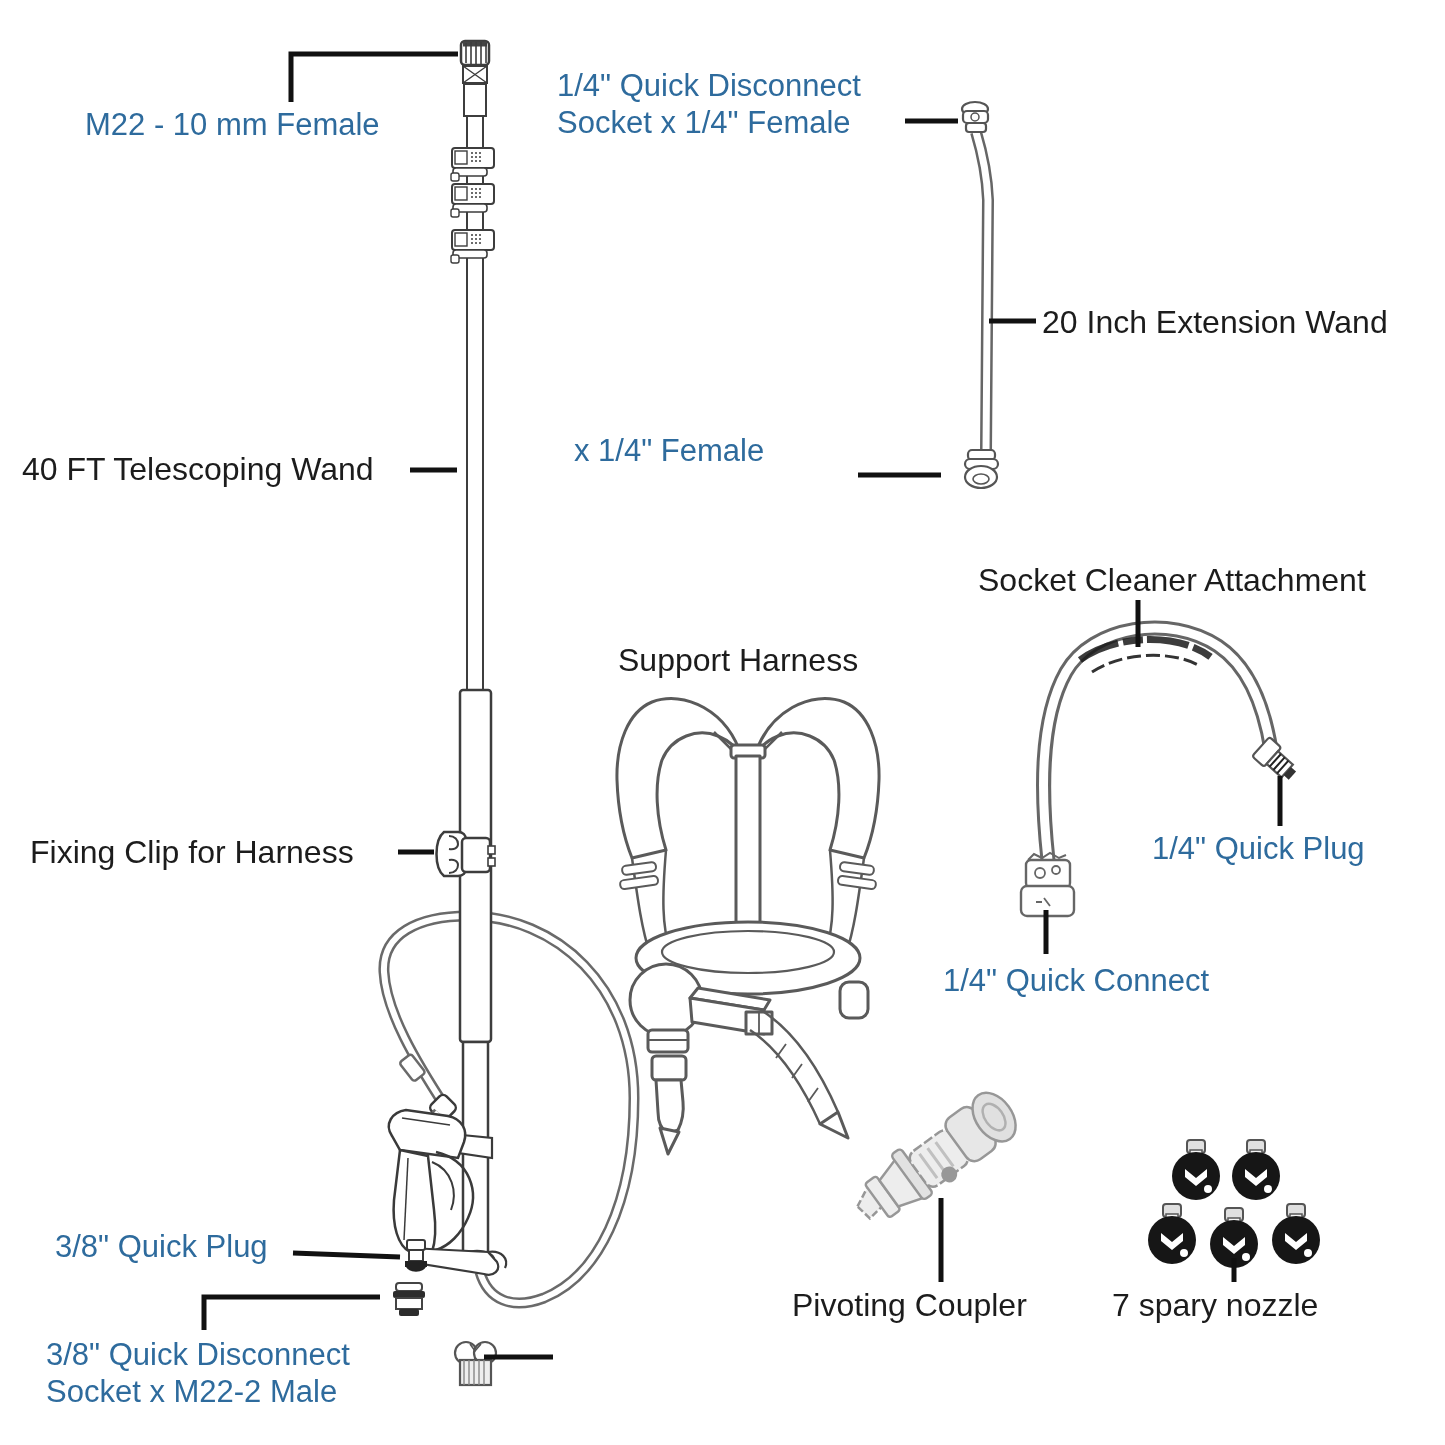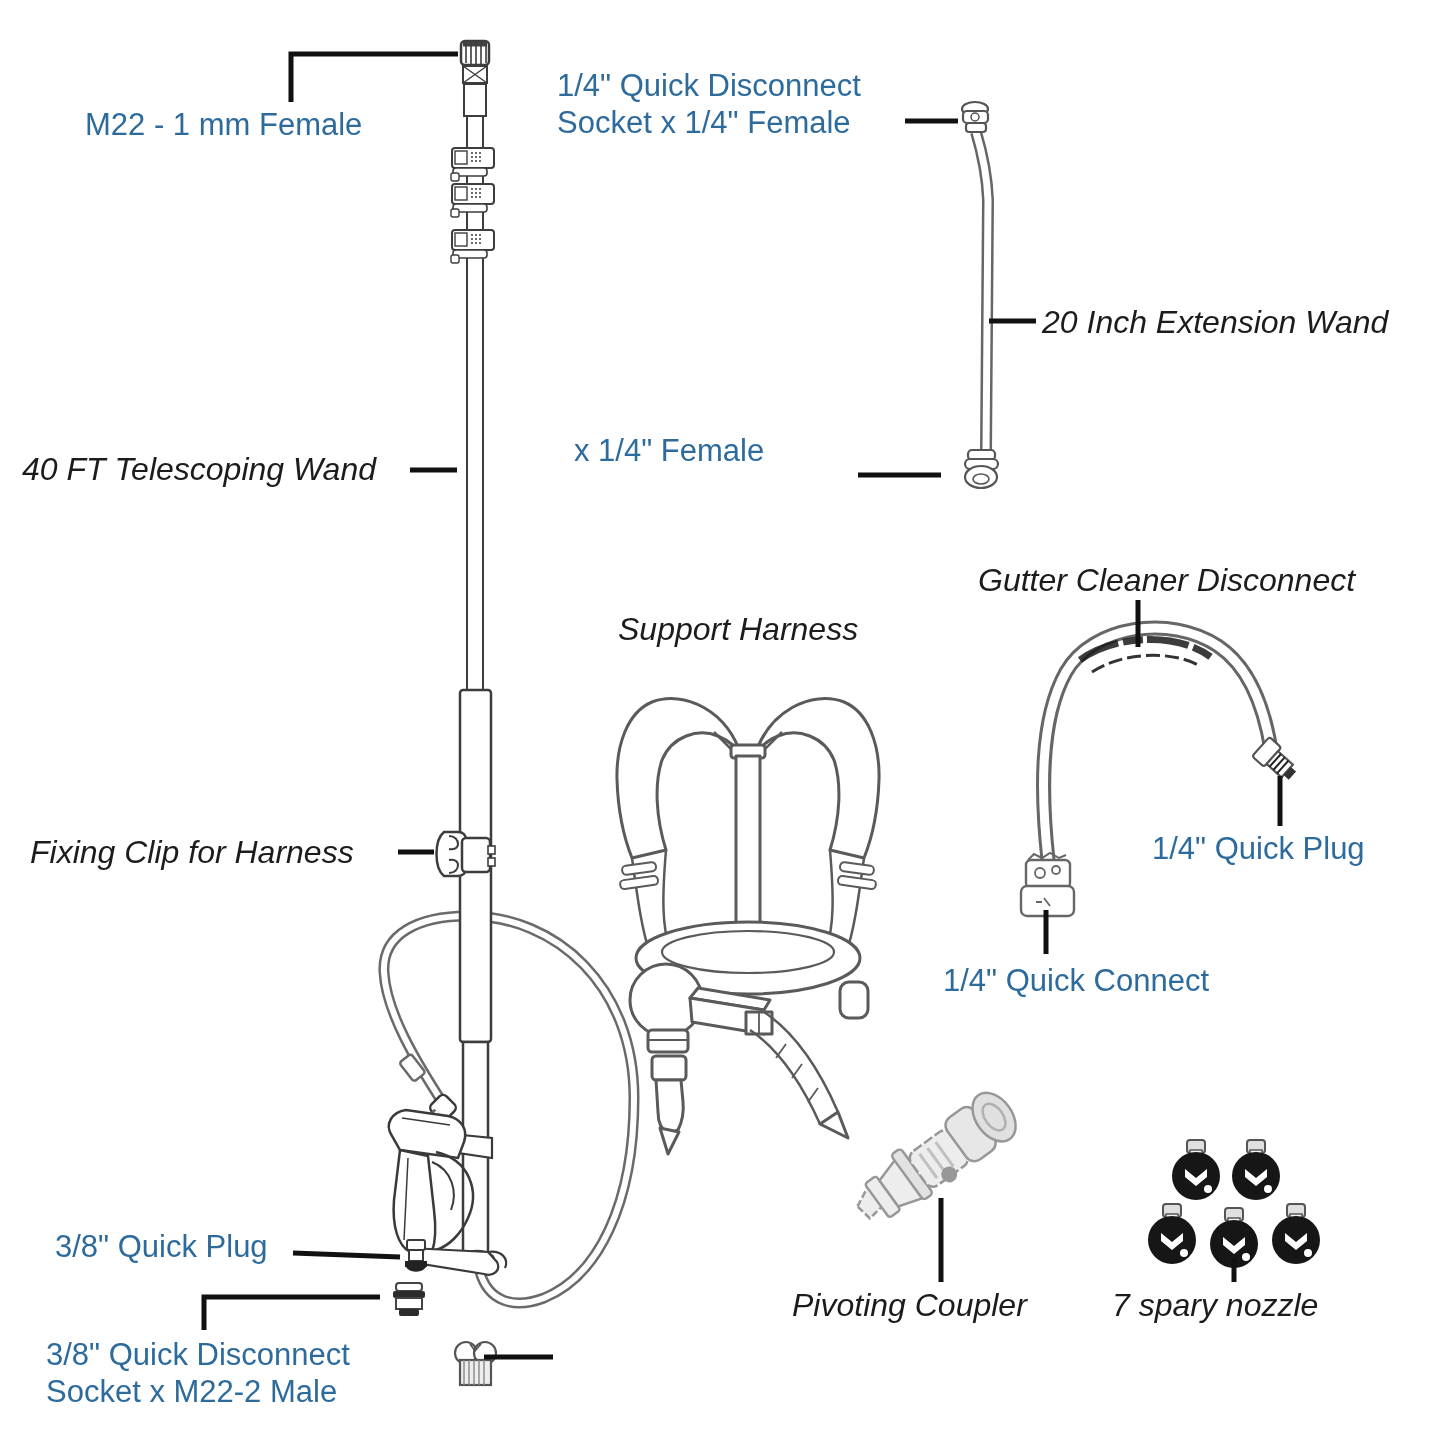--- a/index.html
+++ b/index.html
@@ -1,21 +1,21 @@
 <!DOCTYPE html>
 <html><head>
 <meta charset="utf-8">
 <style>
   html,body{margin:0;padding:0;background:#ffffff;}
   .stage{position:relative;width:1445px;height:1445px;background:#ffffff;overflow:hidden;
          font-family:"Liberation Sans",sans-serif;}
   .stage svg{position:absolute;left:0;top:0;}
   .label{position:absolute;white-space:nowrap;}
   .label.blue{color:#2e6b9d;font-size:31px;line-height:37px;}
-  .label.black{color:#1c1c1c;font-size:32px;line-height:38px;font-style:italic;}
+  .label.black{color:#1c1c1c;font-size:32px;line-height:38px;}
 </style>
 </head>
 <body>
 
 <div class="stage">
 
 <svg width="1445" height="1445" viewBox="0 0 1445 1445">
 
   <g>
     <path d="M 446,1108 C 416,1062 386,1012 384,972 C 382,934 418,916 468,916 C 556,916 634,986 634,1098 C 634,1204 598,1276 544,1298 C 512,1310 488,1300 480,1272" fill="none" stroke="#6a6a6a" stroke-width="11"></path>
@@ -254,38 +254,38 @@
     <path d="M 1046,910 L 1046,954"></path>
     <path d="M 398,852 L 434,852"></path>
     <path d="M 293,1253 L 400,1257"></path>
     <path d="M 204,1330 L 204,1297 L 380,1297"></path>
     <path d="M 484,1357 L 553,1357"></path>
     <path d="M 941,1198 L 941,1282"></path>
     <path d="M 1234,1258 L 1234,1282"></path>
   </g>
 </svg>
 
-<div class="label blue" style="left:85px;top:106px">M22 - 1 mm Female</div>
+<div class="label blue" style="left:85px;top:106px">M22 - 10 mm Female</div>
 
 <div class="label blue" style="left:557px;top:67px">
   <div>1/4" Quick Disconnect</div>
   <div>Socket x 1/4" Female</div>
 </div>
 
 <div class="label black" style="left:1042px;top:303px">20 Inch Extension Wand</div>
 
 <div class="label blue" style="left:574px;top:432px">
   <div>x 1/4" Female</div>
 </div>
 
 <div class="label black" style="left:22px;top:450px">40 FT Telescoping Wand</div>
 
-<div class="label black" style="left:978px;top:561px">Gutter Cleaner Disconnect</div>
-
-<div class="label black" style="left:618px;top:610px">Support Harness</div>
+<div class="label black" style="left:978px;top:561px">Socket Cleaner Attachment</div>
+
+<div class="label black" style="left:618px;top:641px">Support Harness</div>
 
 <div class="label black" style="left:30px;top:833px">Fixing Clip for Harness</div>
 
 <div class="label blue" style="left:1152px;top:830px">1/4" Quick Plug</div>
 
 <div class="label blue" style="left:943px;top:962px">1/4" Quick Connect</div>
 
 <div class="label blue" style="left:55px;top:1228px">3/8" Quick Plug</div>
 
 <div class="label blue" style="left:46px;top:1336px">

